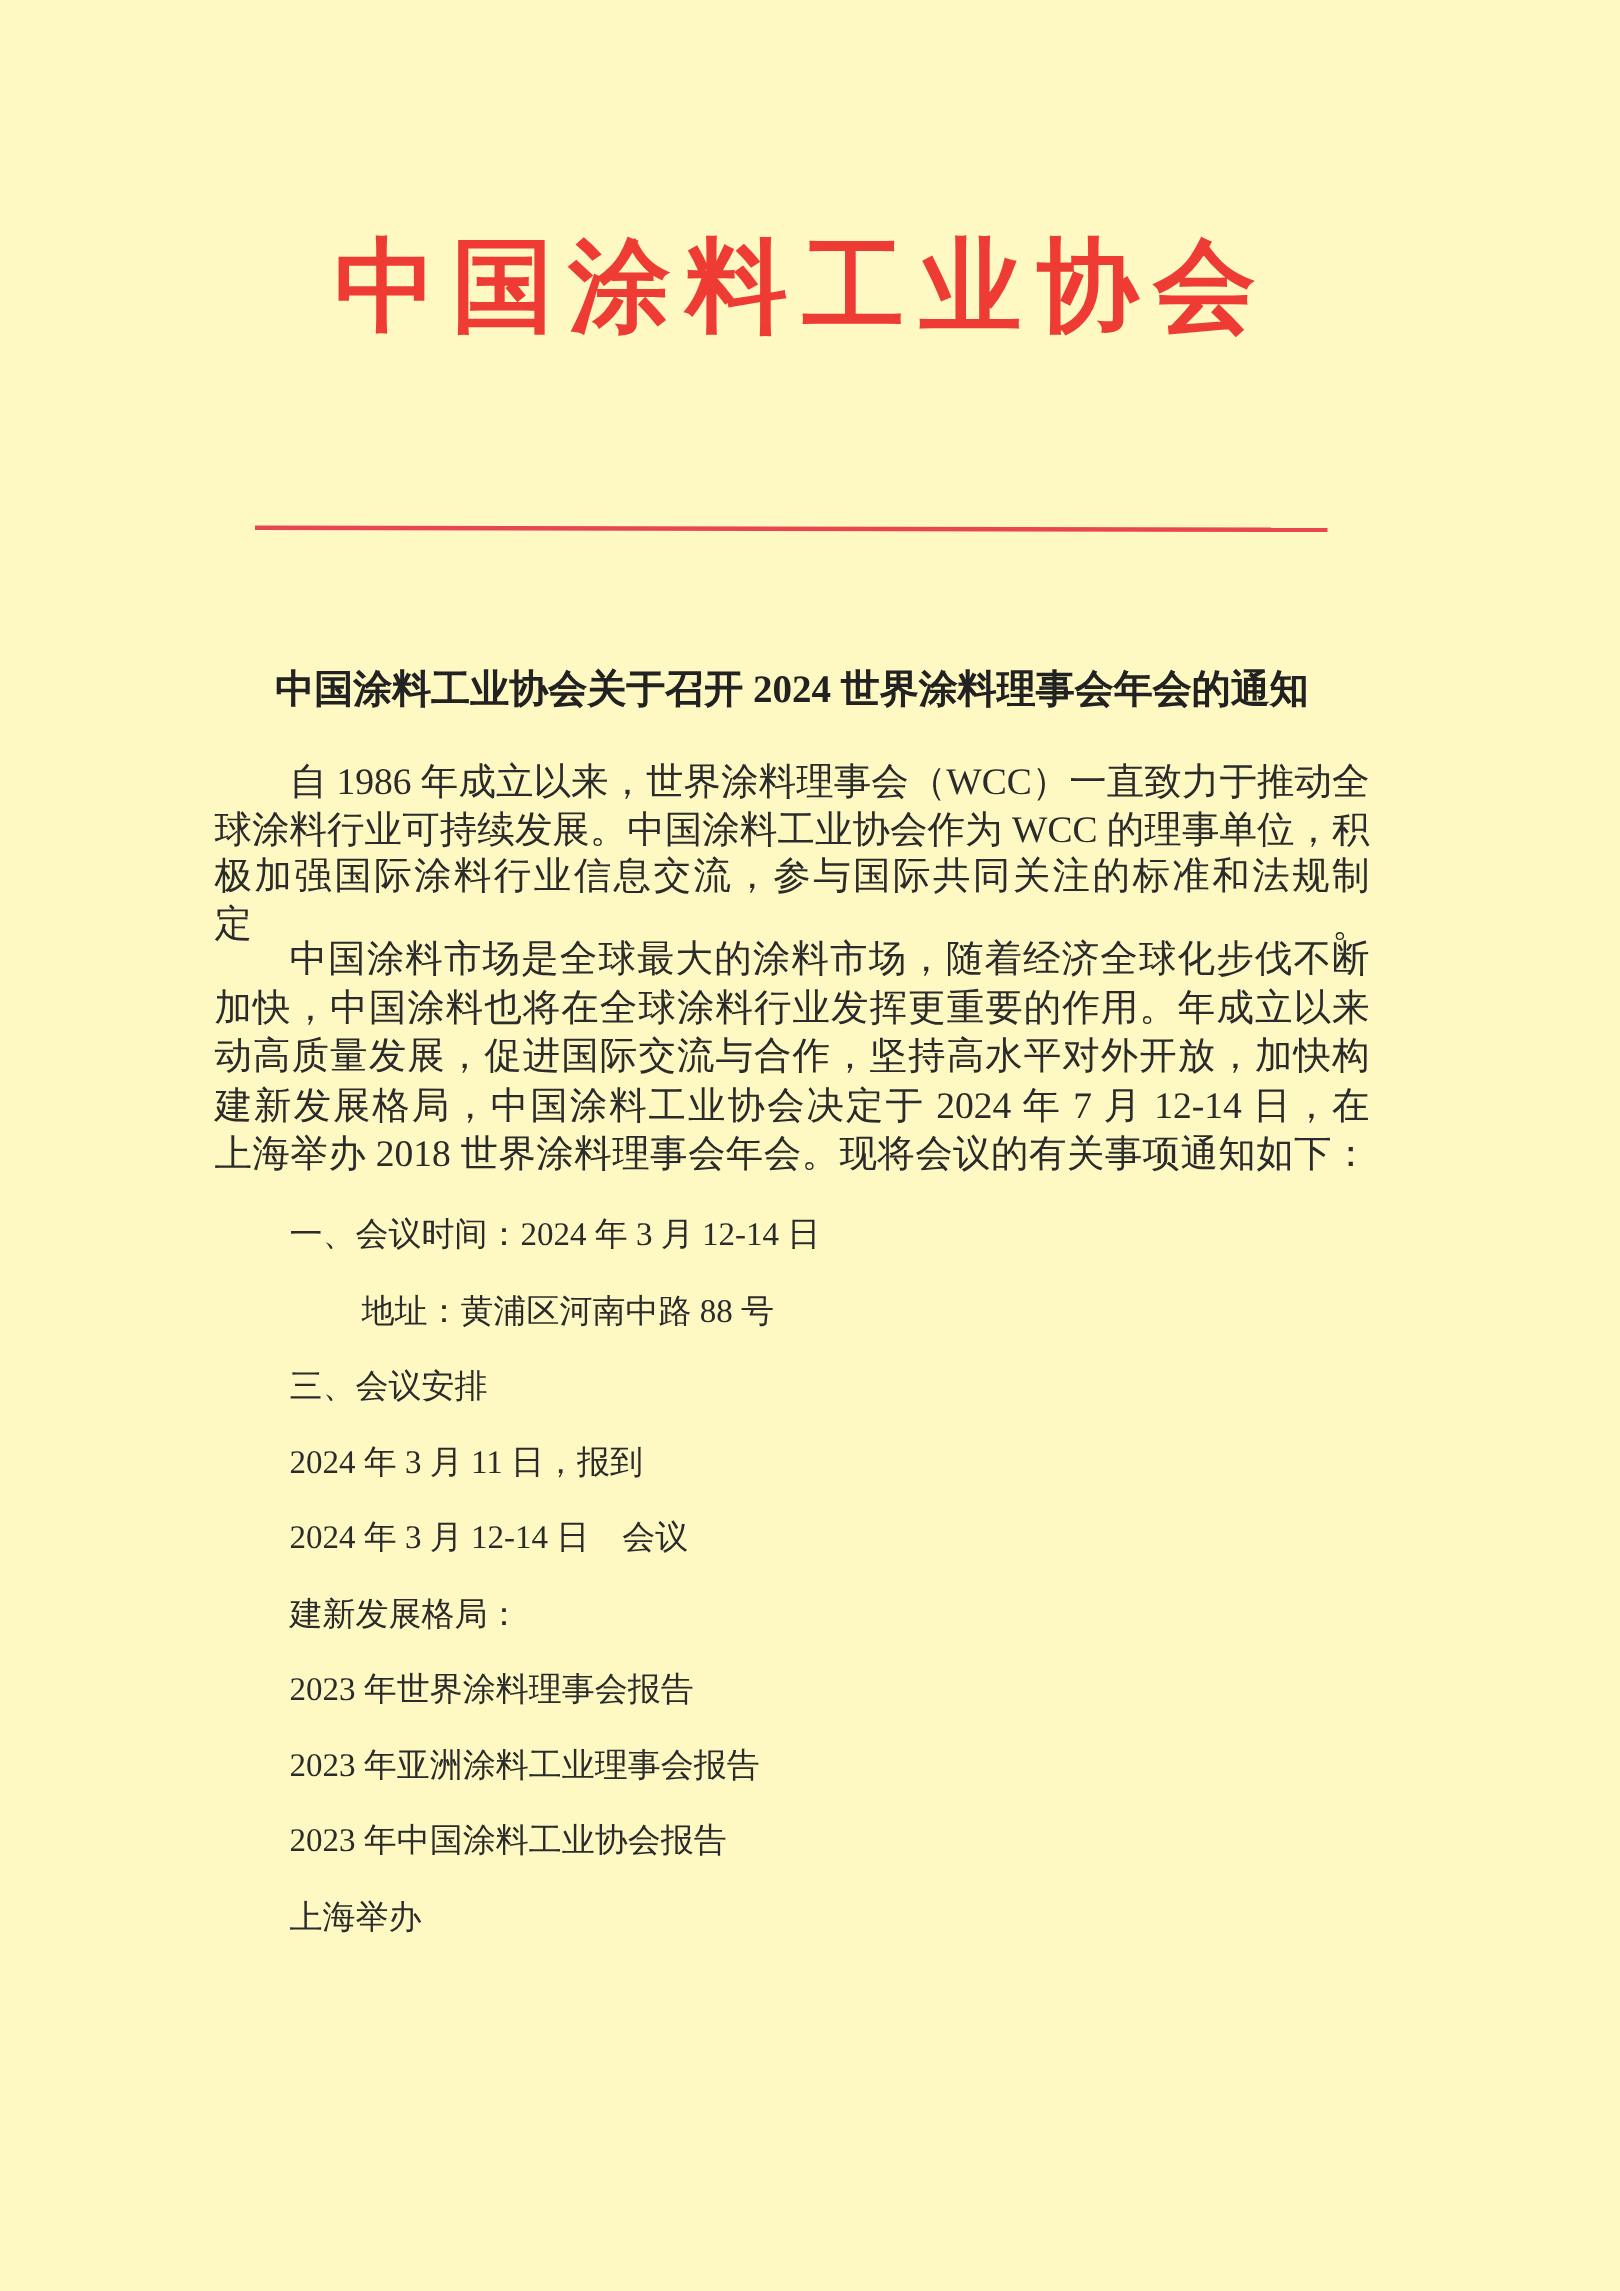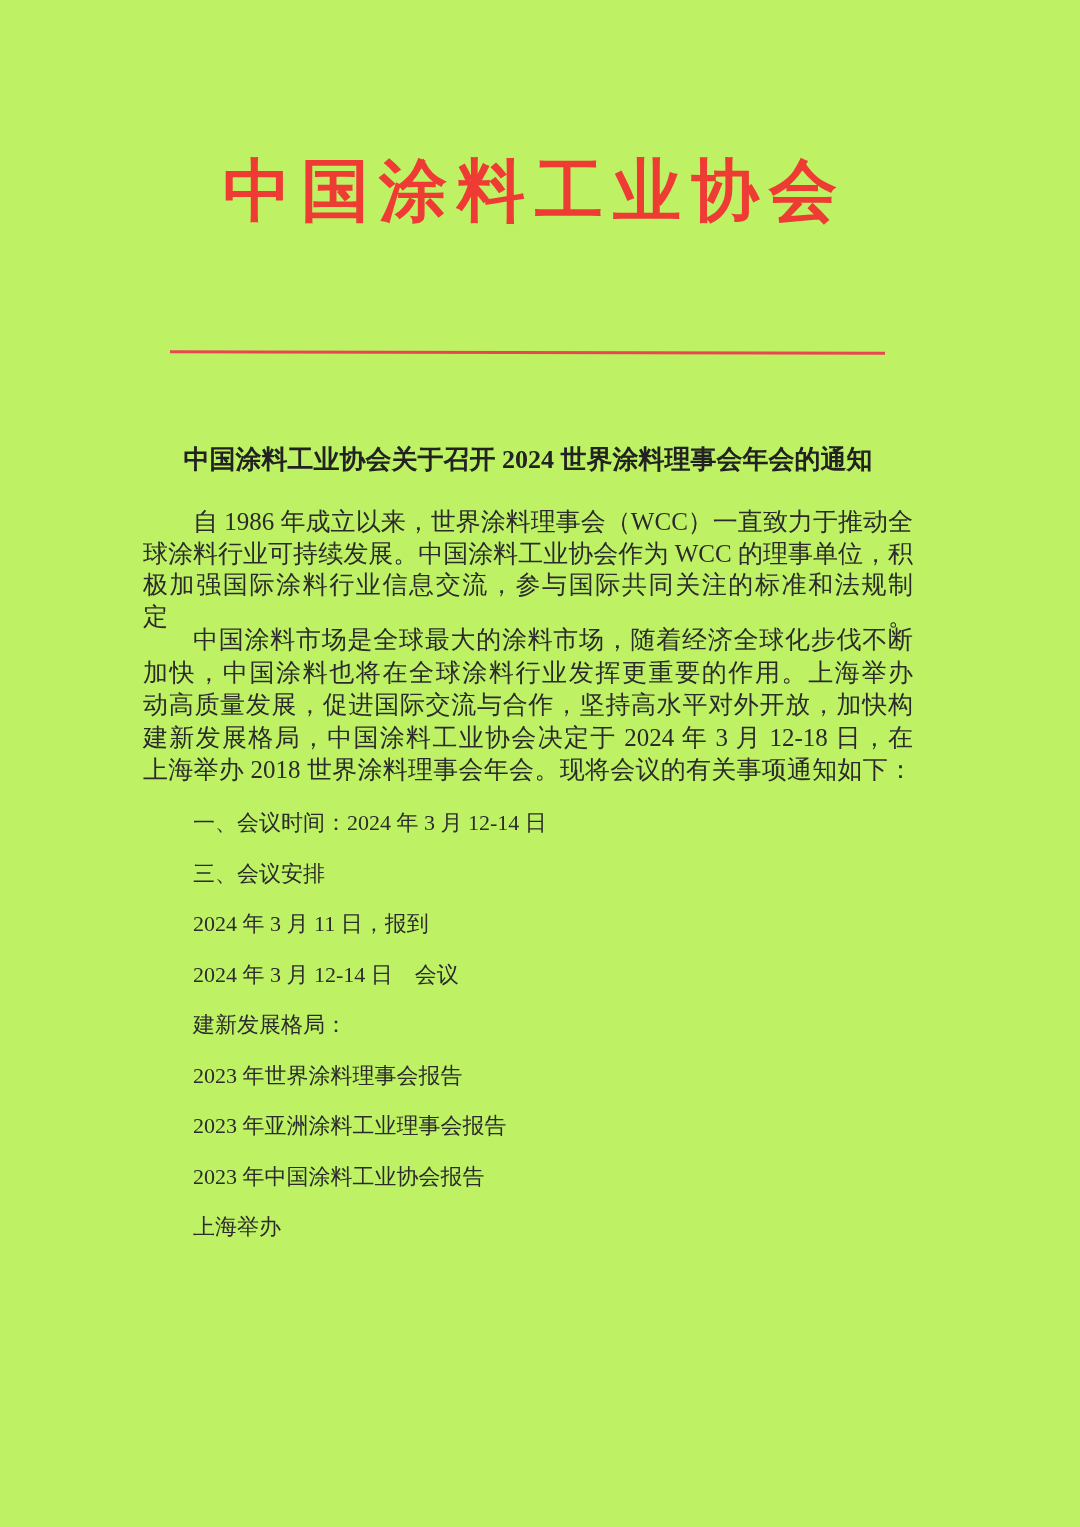--- a/index.html
+++ b/index.html
@@ -5,21 +5,21 @@
   html,body{margin:0;padding:0;}
   body{
     width:1080px;height:1527px;
     background:#ffffff;
     font-family:"Liberation Serif","DejaVu Serif",serif;
     color:#2b2b2b;
   }
   .page{
     position:relative;
     width:1080px;height:1527px;
-    background:#bef264;
+    background:#fef9c3;
     overflow:hidden;
   }
   
   .letterhead{
     position:absolute;
     top:154px;left:0;width:100%;
     text-align:center;
     font-size:68px;line-height:74px;
     font-weight:700;
     color:#ee3c35;
@@ -88,28 +88,29 @@
     <h1 class="notice-title">中国涂料工业协会关于召开 2024 世界涂料理事会年会的通知</h1>
 
     <div class="para p1">
       <div class="pline indent">自 1986 年成立以来，世界涂料理事会（WCC）一直致力于推动全</div>
       <div class="pline">球涂料行业可持续发展。中国涂料工业协会作为 WCC 的理事单位，积</div>
       <div class="pline">极加强国际涂料行业信息交流，参与国际共同关注的标准和法规制定。</div>
     </div>
 
     <div class="para p2">
       <div class="pline indent">中国涂料市场是全球最大的涂料市场，随着经济全球化步伐不断</div>
-      <div class="pline">加快，中国涂料也将在全球涂料行业发挥更重要的作用。上海举办</div>
+      <div class="pline">加快，中国涂料也将在全球涂料行业发挥更重要的作用。年成立以来</div>
       <div class="pline">动高质量发展，促进国际交流与合作，坚持高水平对外开放，加快构</div>
-      <div class="pline">建新发展格局，中国涂料工业协会决定于 2024 年 3 月 12-18 日，在</div>
+      <div class="pline">建新发展格局，中国涂料工业协会决定于 2024 年 7 月 12-14 日，在</div>
       <div class="pline">上海举办 2018 世界涂料理事会年会。现将会议的有关事项通知如下：</div>
     </div>
 
     <div class="list">
       <div class="li">一、会议时间：2024 年 3 月 12-14 日</div>
+      <div class="li sub">地址：黄浦区河南中路 88 号</div>
       <div class="li">三、会议安排</div>
       <div class="li">2024 年 3 月 11 日，报到</div>
       <div class="li">2024 年 3 月 12-14 日　会议</div>
       <div class="li">建新发展格局：</div>
       <div class="li">2023 年世界涂料理事会报告</div>
       <div class="li">2023 年亚洲涂料工业理事会报告</div>
       <div class="li">2023 年中国涂料工业协会报告</div>
       <div class="li">上海举办</div>
     </div>
 

